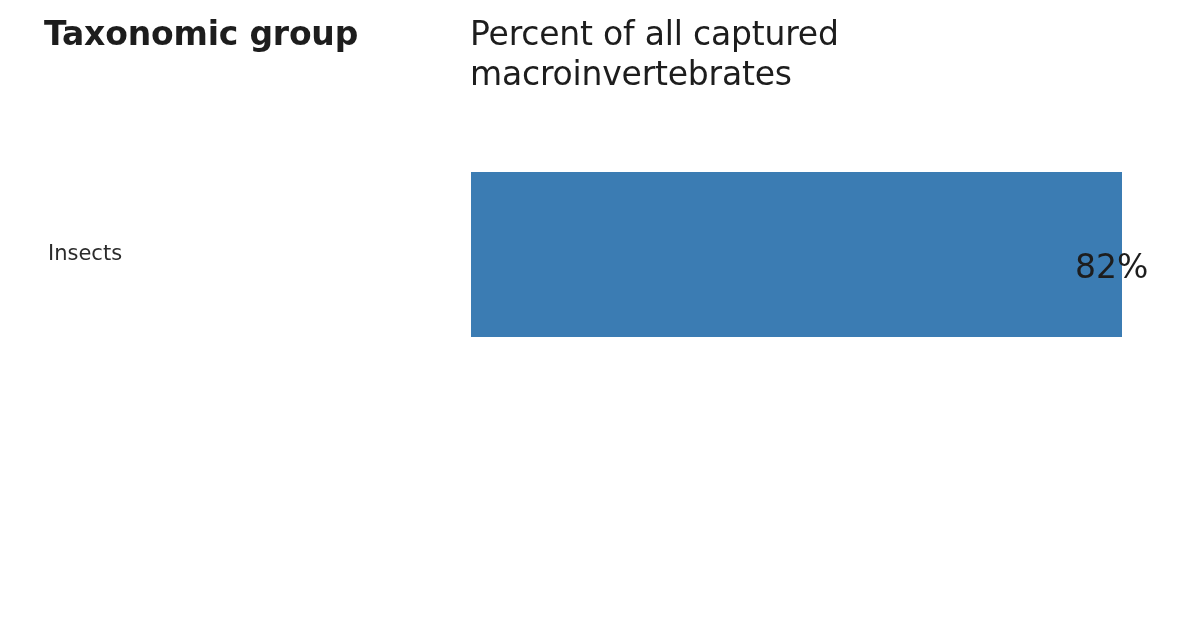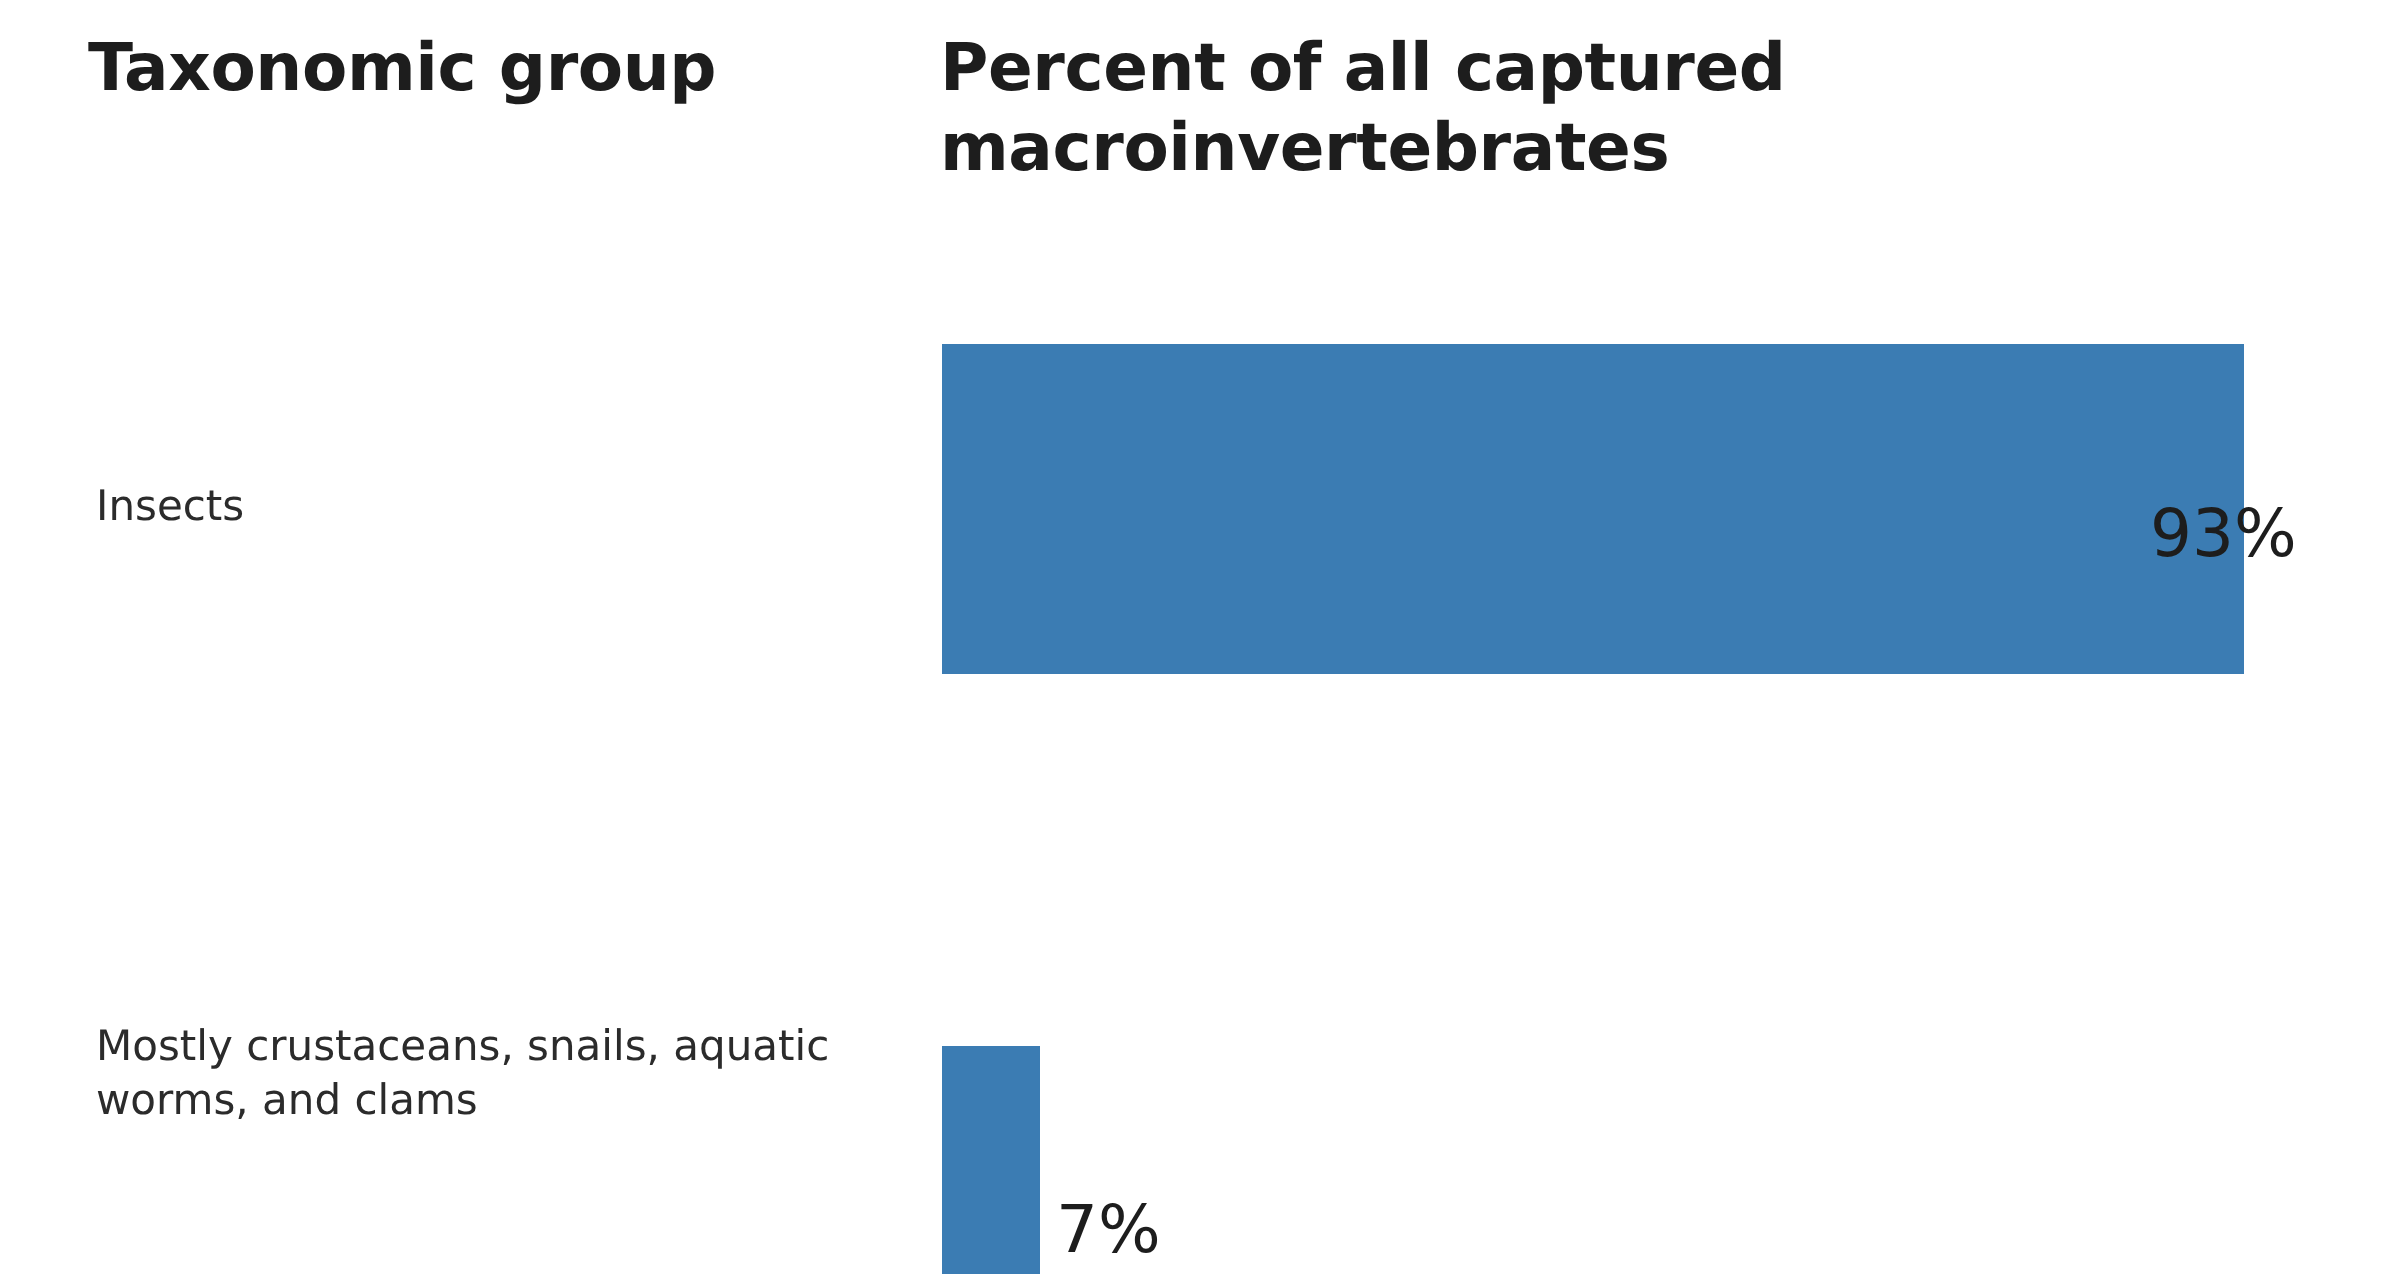--- a/index.html
+++ b/index.html
@@ -41,21 +41,21 @@
     line-height: 1.22;
     color: #1d1d1d;
     letter-spacing: -0.2px;
   }
   .header-val {
     position: absolute;
     left: 470px;
     top: 14px;
     width: 640px;
     font-size: 33px;
-    font-weight: bold;
+    font-weight: normal;
     line-height: 1.22;
     color: #1d1d1d;
     letter-spacing: -0.2px;
   }
 
   
   .plot {
     position: absolute;
     left: 0;
     top: 130px;
@@ -116,25 +116,18 @@
     <div class="header-val">Percent of all captured macroinvertebrates</div>
   </div>
 
   <div class="plot">
 
     <div class="row row-insects">
       <div class="row-label">Insects</div>
       <div class="bar-track">
         <div class="bar" id="bar-0" style="width: 651px; background: rgb(59, 124, 179);"></div>
       </div>
-      <div class="bar-value">93%</div>
+      <div class="bar-value">82%</div>
     </div>
 
-    <div class="row row-other">
-      <div class="row-label">Mostly crustaceans, snails, aquatic worms, and clams</div>
-      <div class="bar-track">
-        <div class="bar" id="bar-1" style="width: 49px; background: rgb(59, 124, 179);"></div>
-      </div>
-      <div class="bar-value">7%</div>
-    </div>
 
   </div>
 </div>
 
 </body></html>

